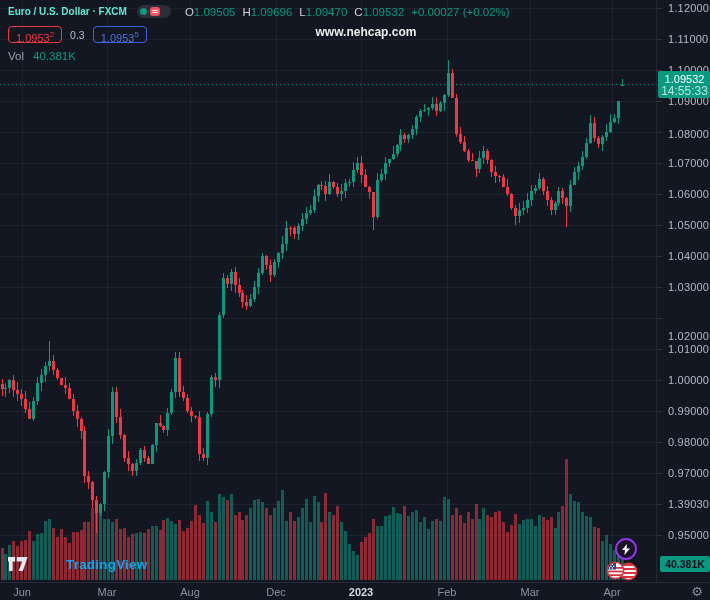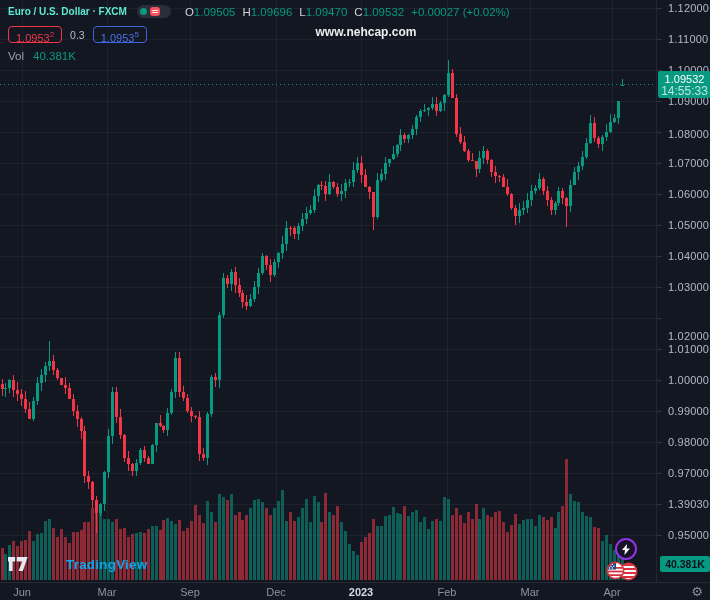--- a/index.html
+++ b/index.html
@@ -616,21 +616,21 @@
       <span class="p">1.09532</span>
       <span class="t">14:55:33</span>
     </div>
     <div class="vol-badge">40.381K</div>
   </div>
 
   <div id="time-axis">
     <div id="time-labels">
         <div class="tlabel" style="left: 22px;">Jun</div>
         <div class="tlabel" style="left: 107px;">Mar</div>
-        <div class="tlabel" style="left: 190px;">Sep</div>
+        <div class="tlabel" style="left: 190px;">Aug</div>
         <div class="tlabel" style="left: 276px;">Dec</div>
         <div class="tlabel year" style="left: 361px;">2023</div>
         <div class="tlabel" style="left: 447px;">Feb</div>
         <div class="tlabel" style="left: 530px;">Mar</div>
         <div class="tlabel" style="left: 612px;">Apr</div>
       </div>
     <div id="gear">⚙</div>
   </div>
 
   <div id="header">

